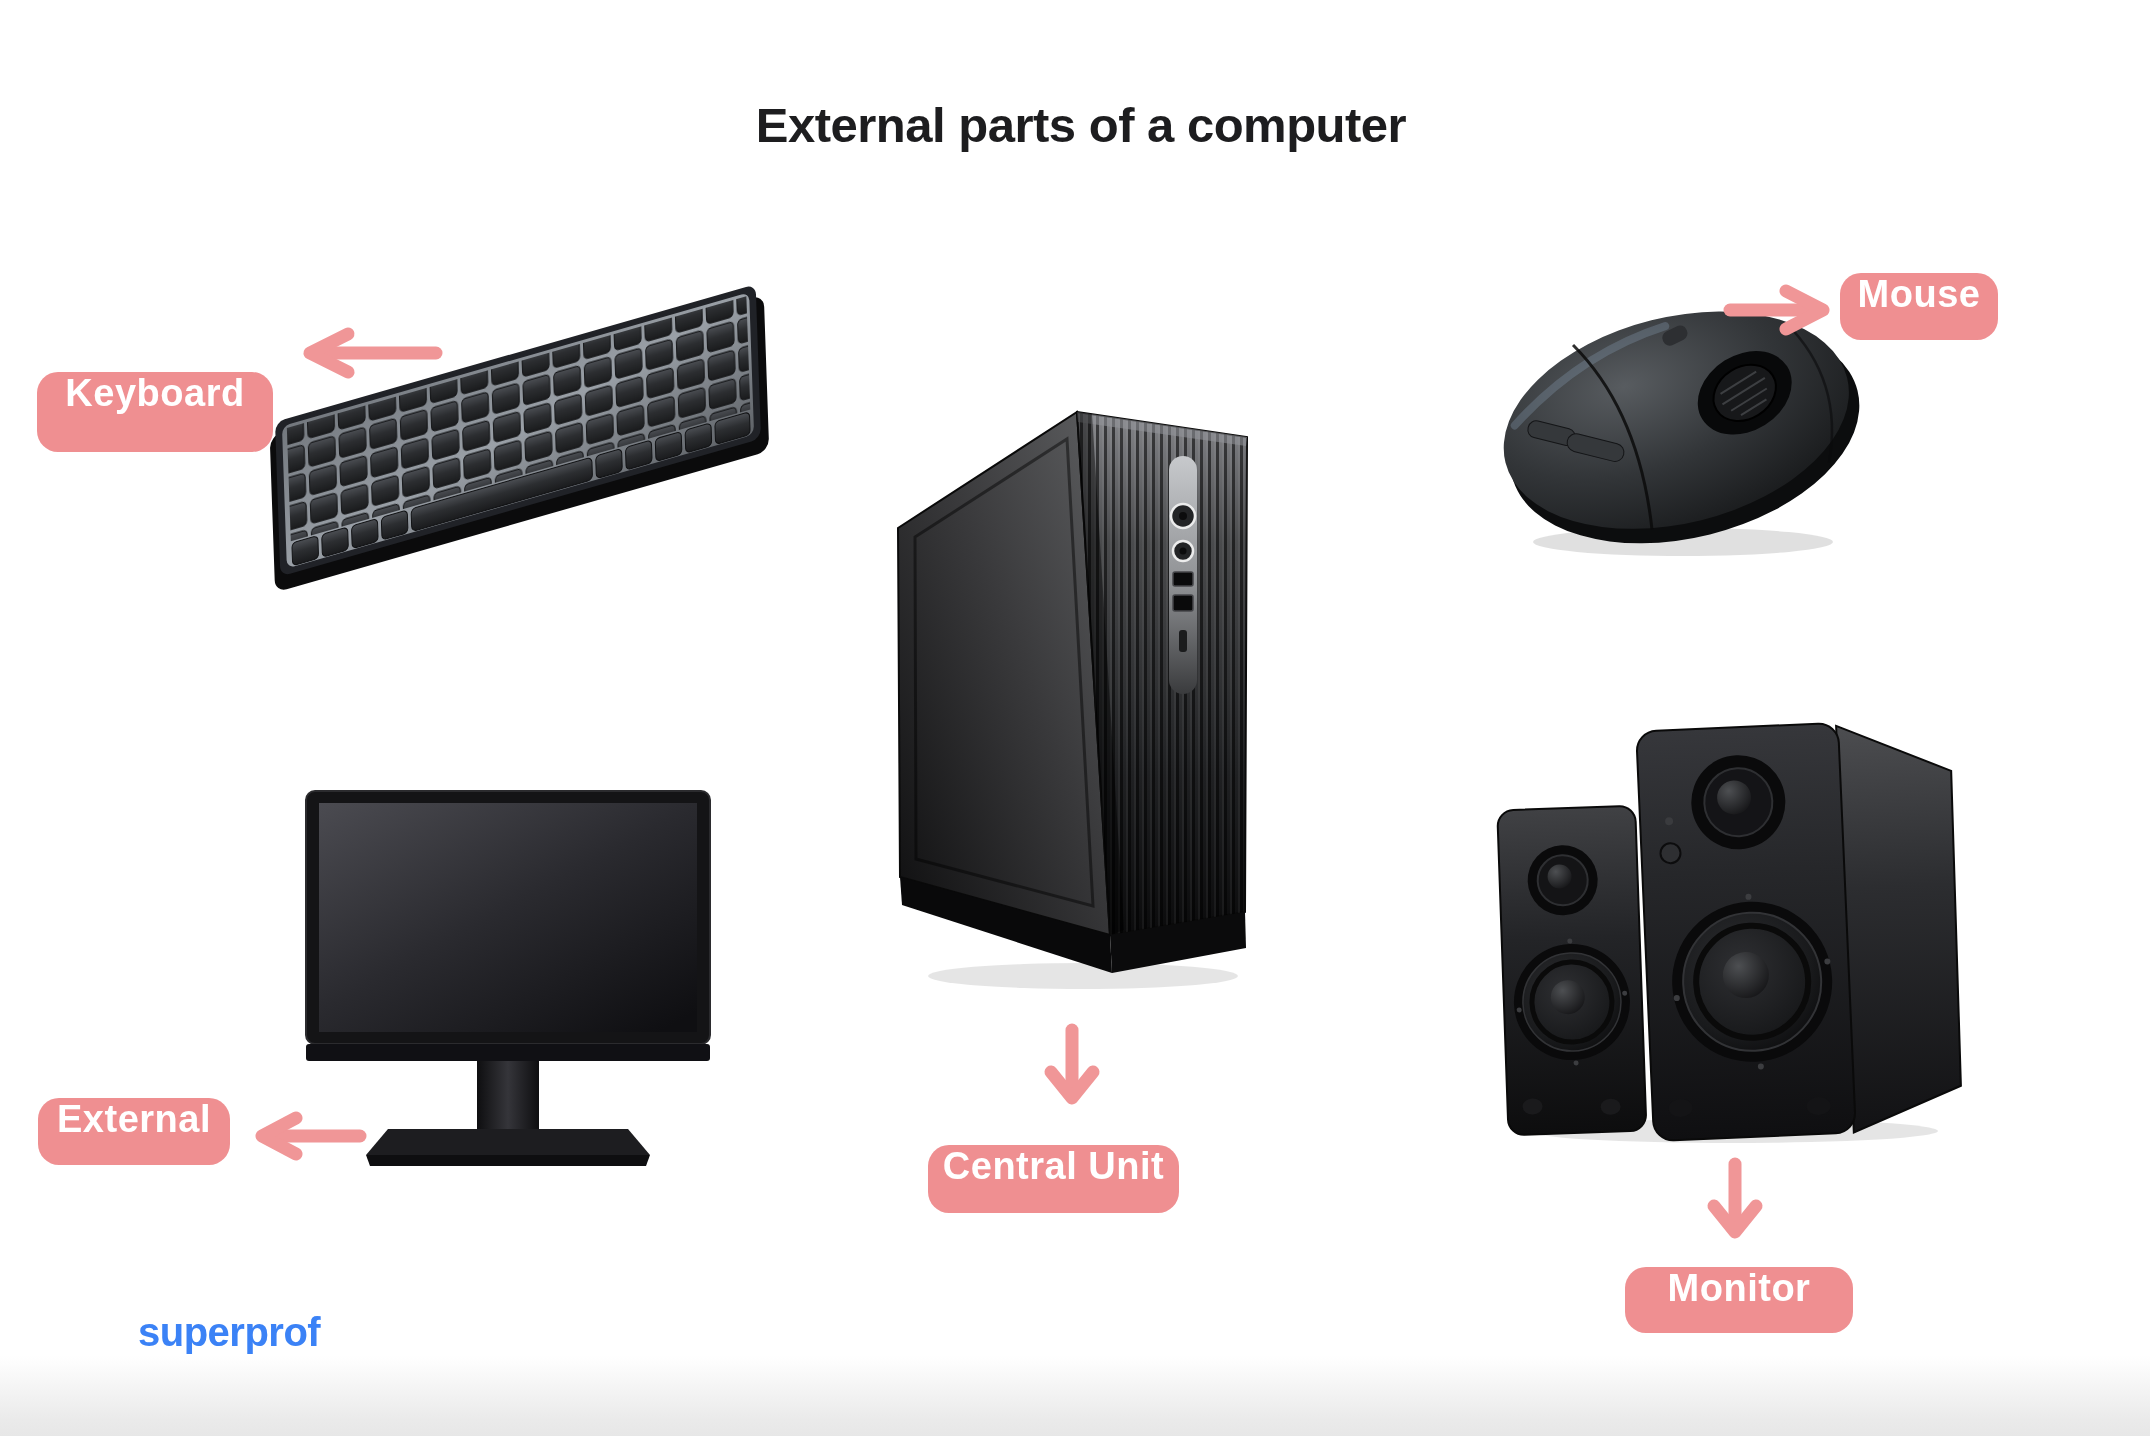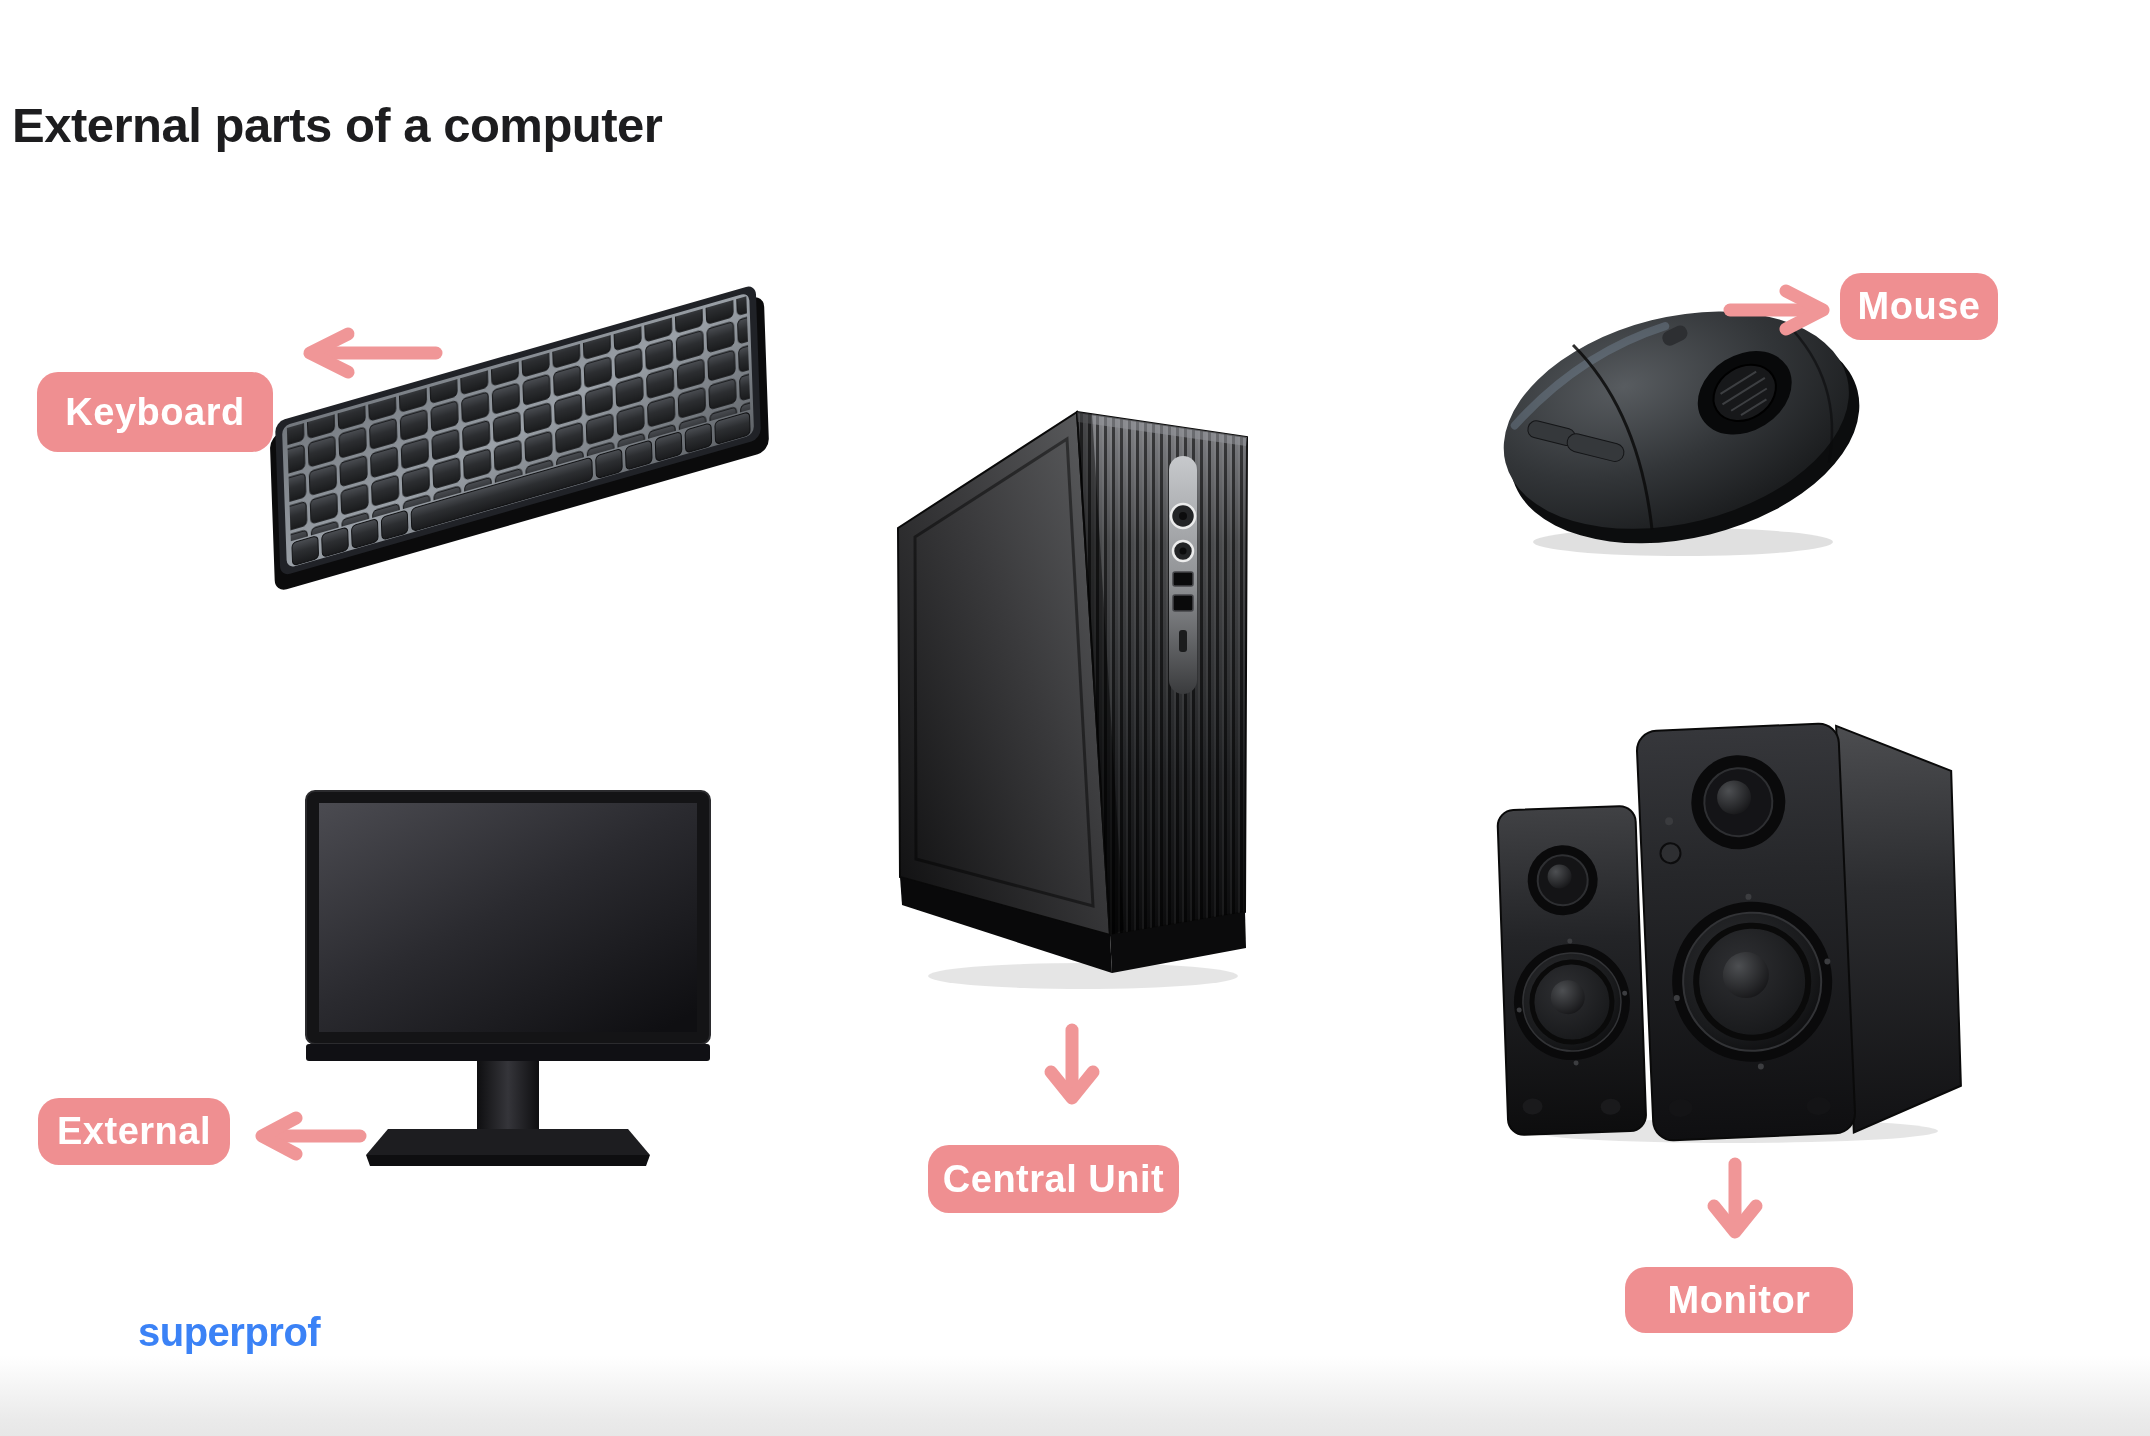--- a/index.html
+++ b/index.html
@@ -9,33 +9,34 @@
     position: relative;
     width: 2150px;
     height: 1436px;
     background: #ffffff;
     overflow: hidden;
   }
 
   .page-title {
     position: absolute;
     left: 0; right: 0; top: 64px;
+    text-align: center;
     font-size: 49px;
     font-weight: 700;
     letter-spacing: -0.5px;
     color: #1d1d1f;
     margin-left: 12px;
   }
 
   .pill {
     position: absolute;
     background: #ef8f91;
     border-radius: 21px;
     display: flex;
-    align-items: center;
+    align-items: flex-start;
     justify-content: center;
     color: #ffffff;
     font-weight: 700;
     font-size: 38px;
     letter-spacing: 0.5px;
   }
   .pill-keyboard     { left: 37px;   top: 332px;  width: 236px; height: 80px; margin-top: 40px; }
   .pill-mouse        { left: 1840px; top: 273px;  width: 158px; height: 67px; }
   .pill-central-unit { left: 928px;  top: 1145px; width: 251px; height: 68px; }
   .pill-monitor      { left: 38px;   top: 1098px; width: 192px; height: 67px; }

